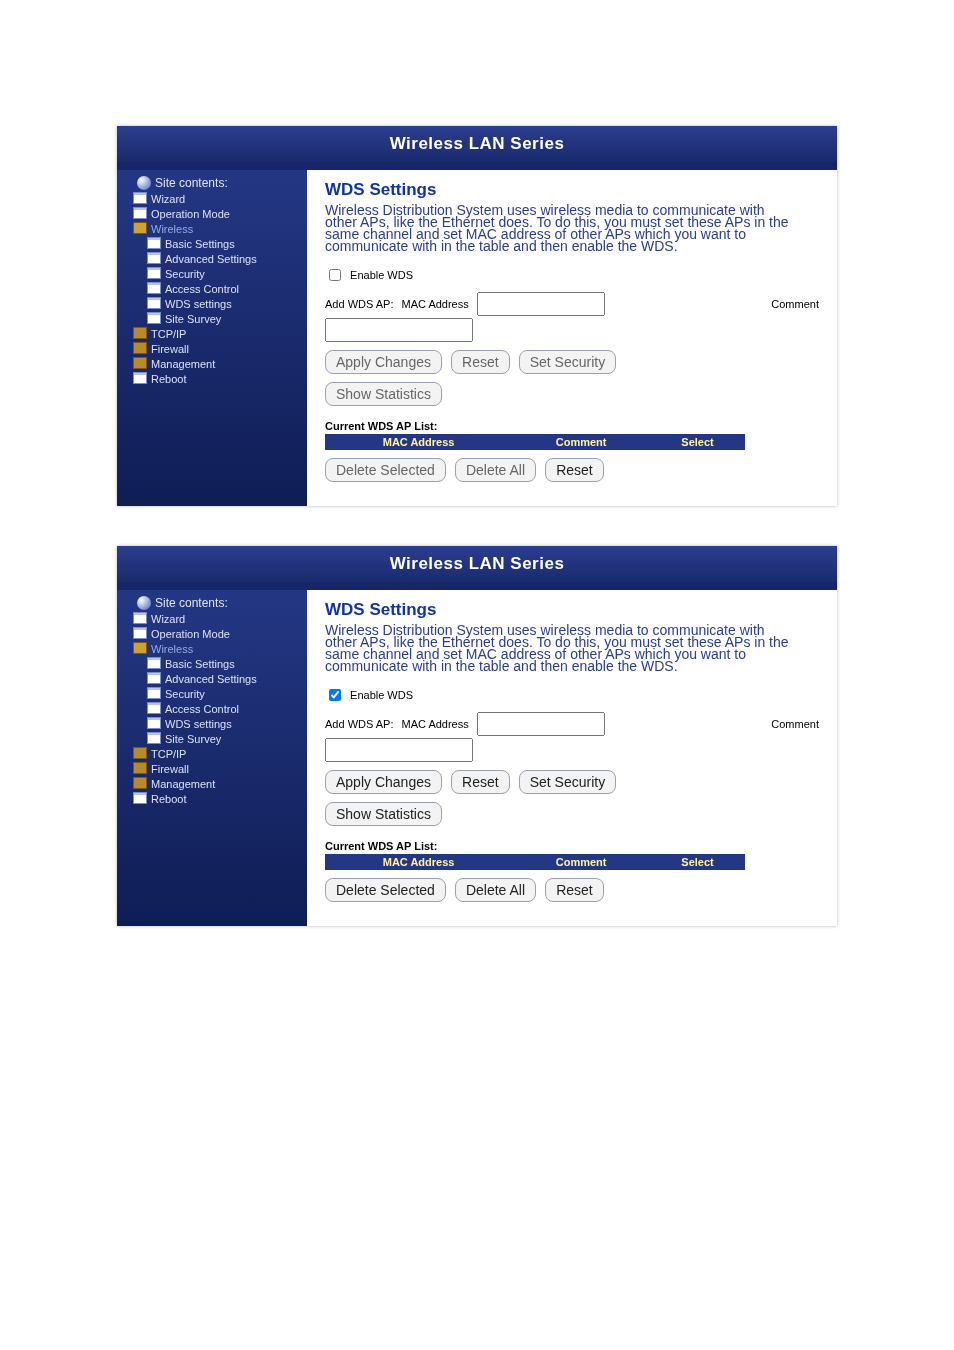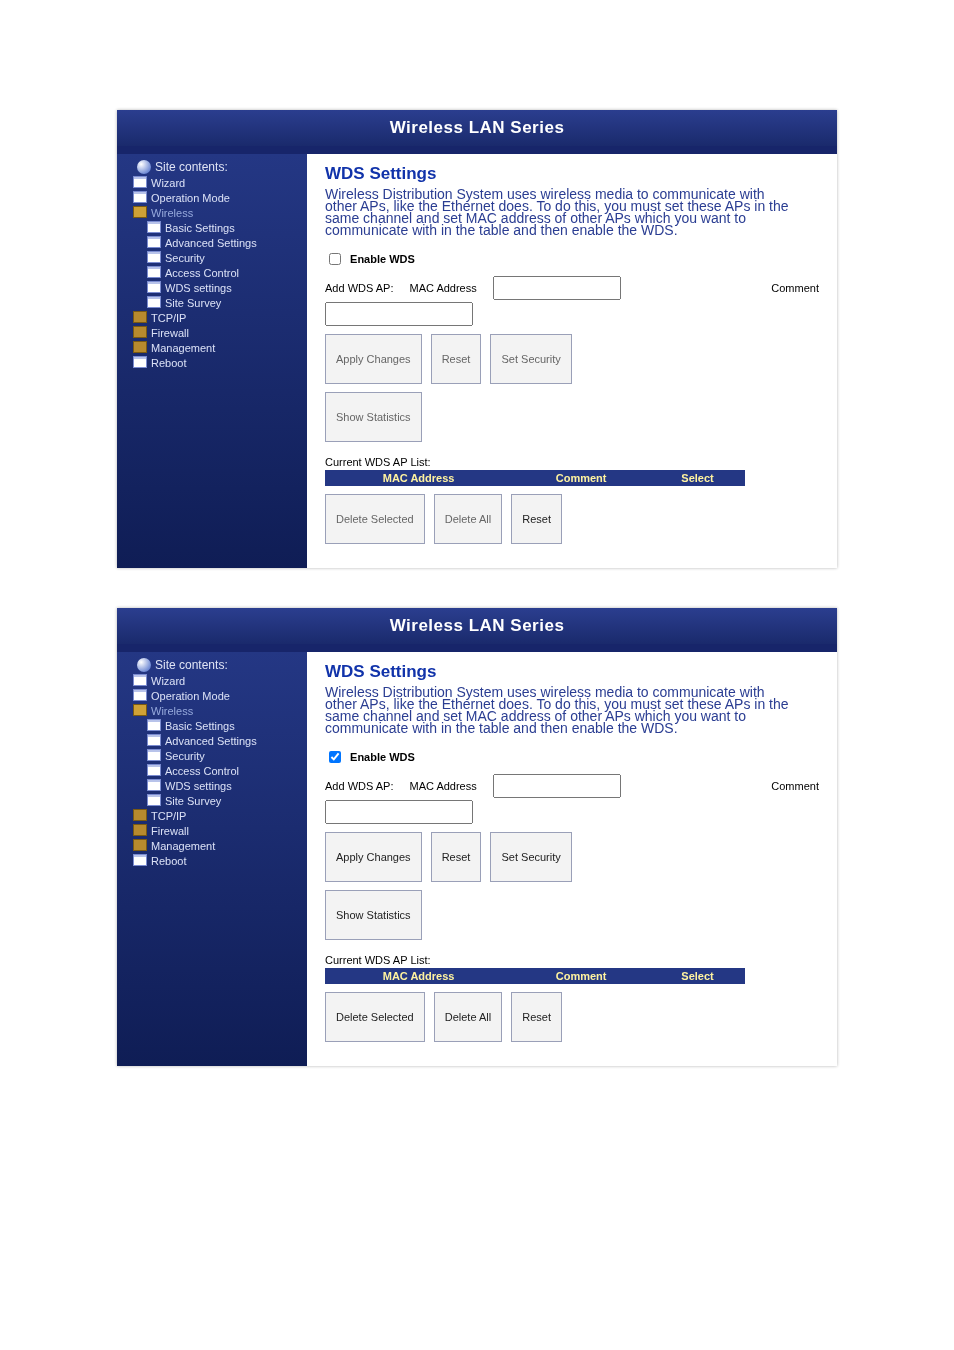--- a/index.html
+++ b/index.html
@@ -1,45 +1,45 @@
 <!DOCTYPE html>
 <html><head>
 <meta charset="utf-8">
 <style>
   body{margin:0;background:#fff;font-family:Arial,Helvetica,sans-serif;font-size:11px;color:#000}
-  .page{width:782px;margin:0 auto;padding-top:110px}
+  .page{width:782px;margin:16px auto;padding-top:110px}
   .panel{width:720px;margin:0 auto 40px;background:#fff;box-shadow:0 0 3px rgba(0,0,0,.3)}
   .titlebar{background:linear-gradient(#2b3e8f,#1a2a6c);height:36px;color:#fff;text-align:center;font-weight:bold;font-size:17px;line-height:36px;letter-spacing:.5px}
   .titlebar-sm{height:8px;background:#17256a}
   .body{display:flex;min-height:230px}
   .sidebar{width:180px;background:linear-gradient(#243784,#0f1d55);color:#d8def2;padding:6px 4px 0 6px;font-size:11px}
   .sc-head{color:#dfe4f5;font-size:12px;margin:0 0 2px 14px}
   .sc-head .globe{display:inline-block;width:14px;height:14px;background:radial-gradient(circle at 30% 30%,#fff,#3b5fc4);border-radius:50%;vertical-align:-3px;margin-right:4px}
   .tree{list-style:none;margin:0;padding:0 0 0 10px}
   .tree li{white-space:nowrap;line-height:14px;margin:1px 0}
   .tree .lbl{color:#dbe1f6}
   .tree .lbl.open{color:#97aadd}
   .ico{display:inline-block;width:12px;height:10px;margin-right:4px;vertical-align:-1px}
   .ico-doc{background:#fff;border:1px solid #7a8bd0;box-shadow:inset 0 2px 0 #b8c3ea}
   .ico-folder{background:#b78a2e;border:1px solid #7a5a12}
   .ico-folder-open{background:#cfa136;border:1px solid #7a5a12}
   .sub{list-style:none;margin:0;padding:0 0 0 14px}
   .main{flex:1;padding:10px 18px 16px;background:#fff}
   .h1{color:#1133aa;font-size:17px;font-weight:bold;margin:0 0 4px}
   .desc{color:#2a3d92;font-size:14px;line-height:12px;margin:0 0 14px;max-width:470px}
   .row{margin:4px 0}
-  .row .lblb{font-weight:bold}
+  .row .lblb{font-weight:normal}
   .cbx{width:12px;height:12px;vertical-align:-2px;margin-right:6px}
-  .addrow{display:flex;align-items:center;gap:16px;margin:8px 0 2px}
+  .addrow{display:flex;align-items:center;gap:8px;margin:8px 0 2px}
   .addrow .lblb{font-size:11px}
   .txt{height:18px;font-size:11px;width:120px}
   .btns{margin:8px 0}
-  .btn{background:#f3f3f3;border:1px solid #9aa0b8;border-radius:0;padding:18px 10px;font-size:11px;color:#666;margin-right:6px}
+  .btn{background:#f3f3f3;border:1px solid #9aa0b8;border-radius:8px;padding:3px 10px;font-size:14px;color:#666;margin-right:6px}
   .btn.on{color:#222}
-  .sec-h{font-weight:normal;margin:14px 0 2px;font-size:11px}
+  .sec-h{font-weight:bold;margin:14px 0 2px;font-size:11px}
   table.list{border-collapse:collapse;width:100%;max-width:420px}
   table.list th{background:#243784;color:#fff3a0;font-weight:bold;font-size:11px;padding:2px 4px;text-align:center}
   table.list td{background:#e7e9f0;text-align:center;font-size:11px;padding:2px 4px}
   .selbox{width:12px;height:12px}
 </style>
 </head>
 <body>
 
 <div class="page">
 

